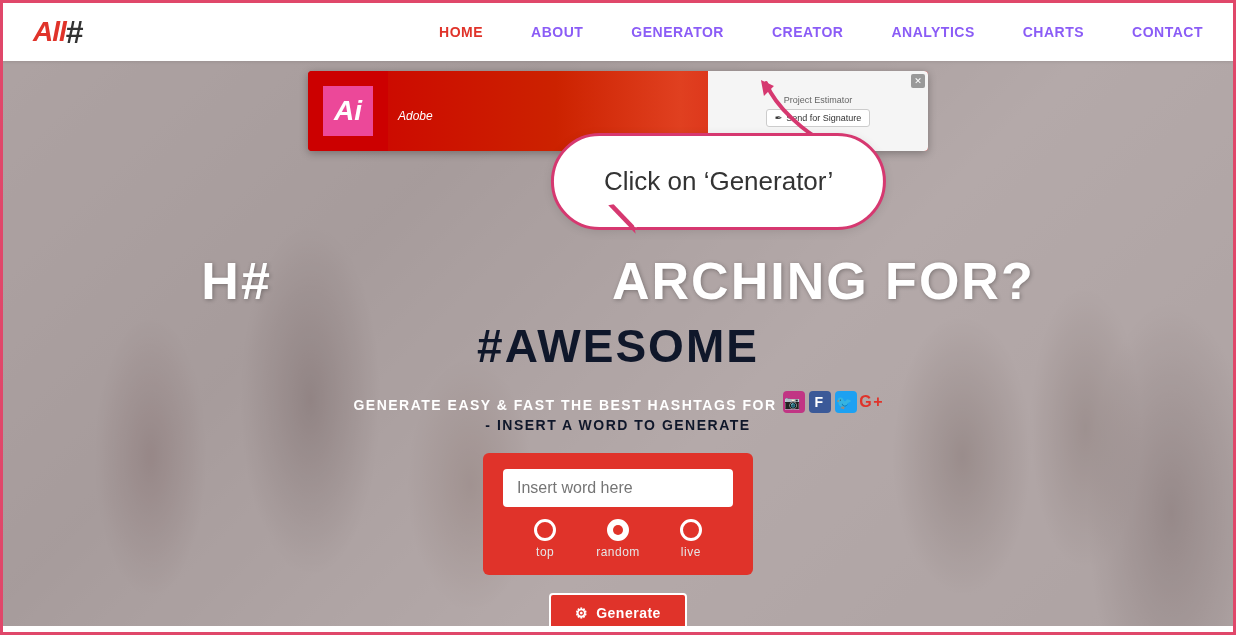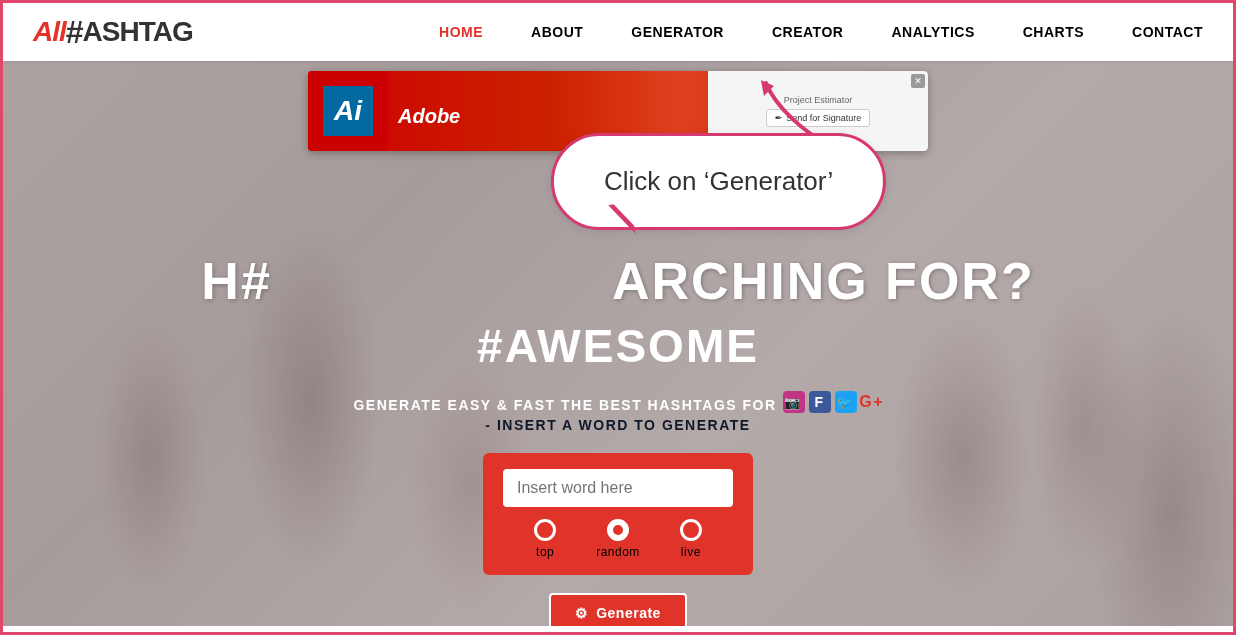--- a/index.html
+++ b/index.html
@@ -42,21 +42,21 @@
     }
     nav {
       display: flex;
       align-items: center;
       gap: 48px;
     }
     nav a {
       text-decoration: none;
       font-size: 14px;
       font-weight: 600;
-      color: #000000;
+      color: #8b5cf6;
       letter-spacing: 0.5px;
     }
     nav a.active {
       color: #e0332a;
     }
 
     
     .hero {
       position: relative;
       width: 100%;
@@ -109,21 +109,21 @@
       width: 80px;
       height: 100%;
       background: #cc0000;
       display: flex;
       align-items: center;
       justify-content: center;
     }
     .adobe-logo {
       width: 50px;
       height: 50px;
-      background: #0369a1;
+      background: #ec4899;
       display: flex;
       align-items: center;
       justify-content: center;
       color: #fff;
       font-size: 28px;
       font-weight: 900;
       font-style: italic;
     }
     .ad-content {
       flex: 1;
@@ -246,21 +246,21 @@
       font-weight: 900;
       color: #fff;
       text-shadow: 1px 1px 4px rgba(0,0,0,0.3);
       letter-spacing: 2px;
       text-transform: uppercase;
       margin-bottom: 8px;
     }
     .hero-subhead {
       font-size: 46px;
       font-weight: 900;
-      color: #ffffff;
+      color: #0f172a;
       letter-spacing: 2px;
       text-transform: uppercase;
       margin-bottom: 18px;
     }
     .hero-desc {
       font-size: 14px;
       color: #fff;
       letter-spacing: 1.5px;
       text-transform: uppercase;
       font-weight: 600;
@@ -348,21 +348,21 @@
     }
     .radio-circle.selected::after {
       content: '';
       width: 10px;
       height: 10px;
       border-radius: 50%;
       background: #e0332a;
     }
     .radio-label {
       font-size: 12px;
-      color: #000000;
+      color: #e5e5e5;
       letter-spacing: 0.5px;
     }
     .generate-btn {
       background: #e0332a;
       color: #fff;
       border: 2px solid #fff;
       border-radius: 4px;
       padding: 10px 24px;
       font-size: 14px;
       font-weight: 700;
@@ -376,21 +376,20 @@
       font-size: 14px;
     }
   </style>
 </head>
 <body>
 
 <div class="header">
   <div class="logo">
     <span class="logo-all">All</span>
     <span class="logo-hash">#</span>
-    <span class="logo-ashtag">ASHTAG</span>
   </div>
   <nav>
     <a href="#" class="active">HOME</a>
     <a href="#">ABOUT</a>
     <a href="#">GENERATOR</a>
     <a href="#">CREATOR</a>
     <a href="#">ANALYTICS</a>
     <a href="#">CHARTS</a>
     <a href="#">CONTACT</a>
   </nav>
@@ -399,21 +398,21 @@
 <div class="hero">
   <div class="hero-bg"></div>
   <div class="bg-people"></div>
   <div class="hero-overlay"></div>
 
   <div class="ad-banner">
     <div class="ad-left">
       <div class="adobe-logo">Ai</div>
     </div>
     <div class="ad-content">
-      <span style="color:#fff; font-size:20px; font-weight:700; font-style:italic;margin-top:10px;">Adobe</span>
+      <span style="color:#fff; font-size:12px; font-weight:400; font-style:italic;margin-top:10px;">Adobe</span>
     </div>
     <div class="ad-right">
       <div class="ad-right-title">Project Estimator</div>
       <div class="ad-right-btn">
         <span>✒</span>
         <span>Send for Signature</span>
       </div>
     </div>
     <div class="ad-close">✕</div>
   </div>

